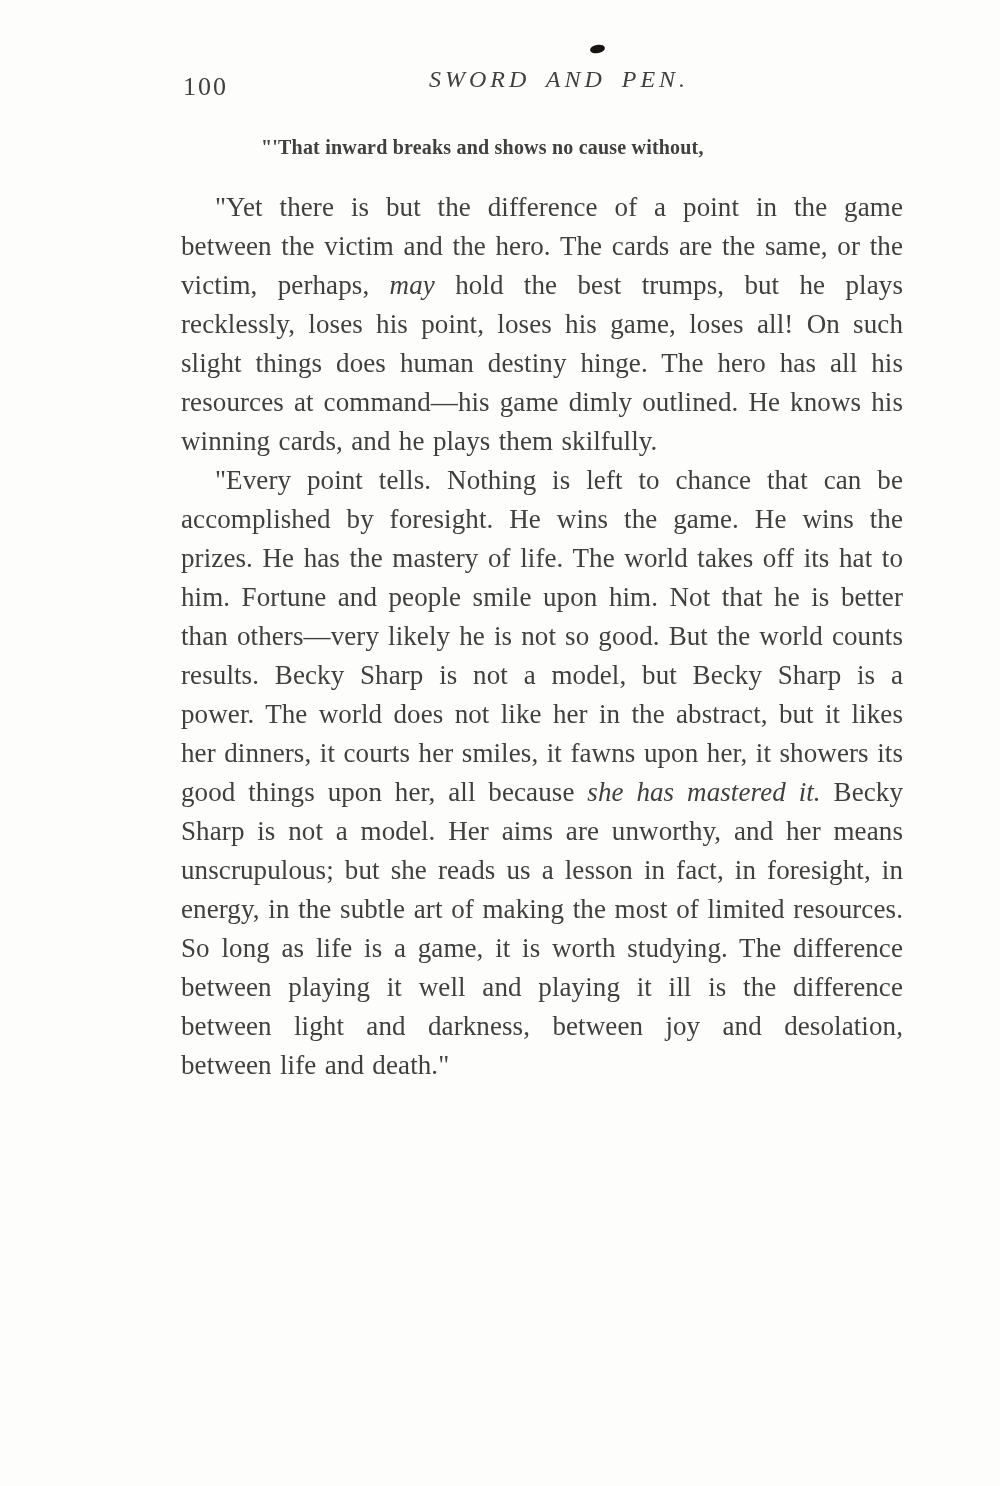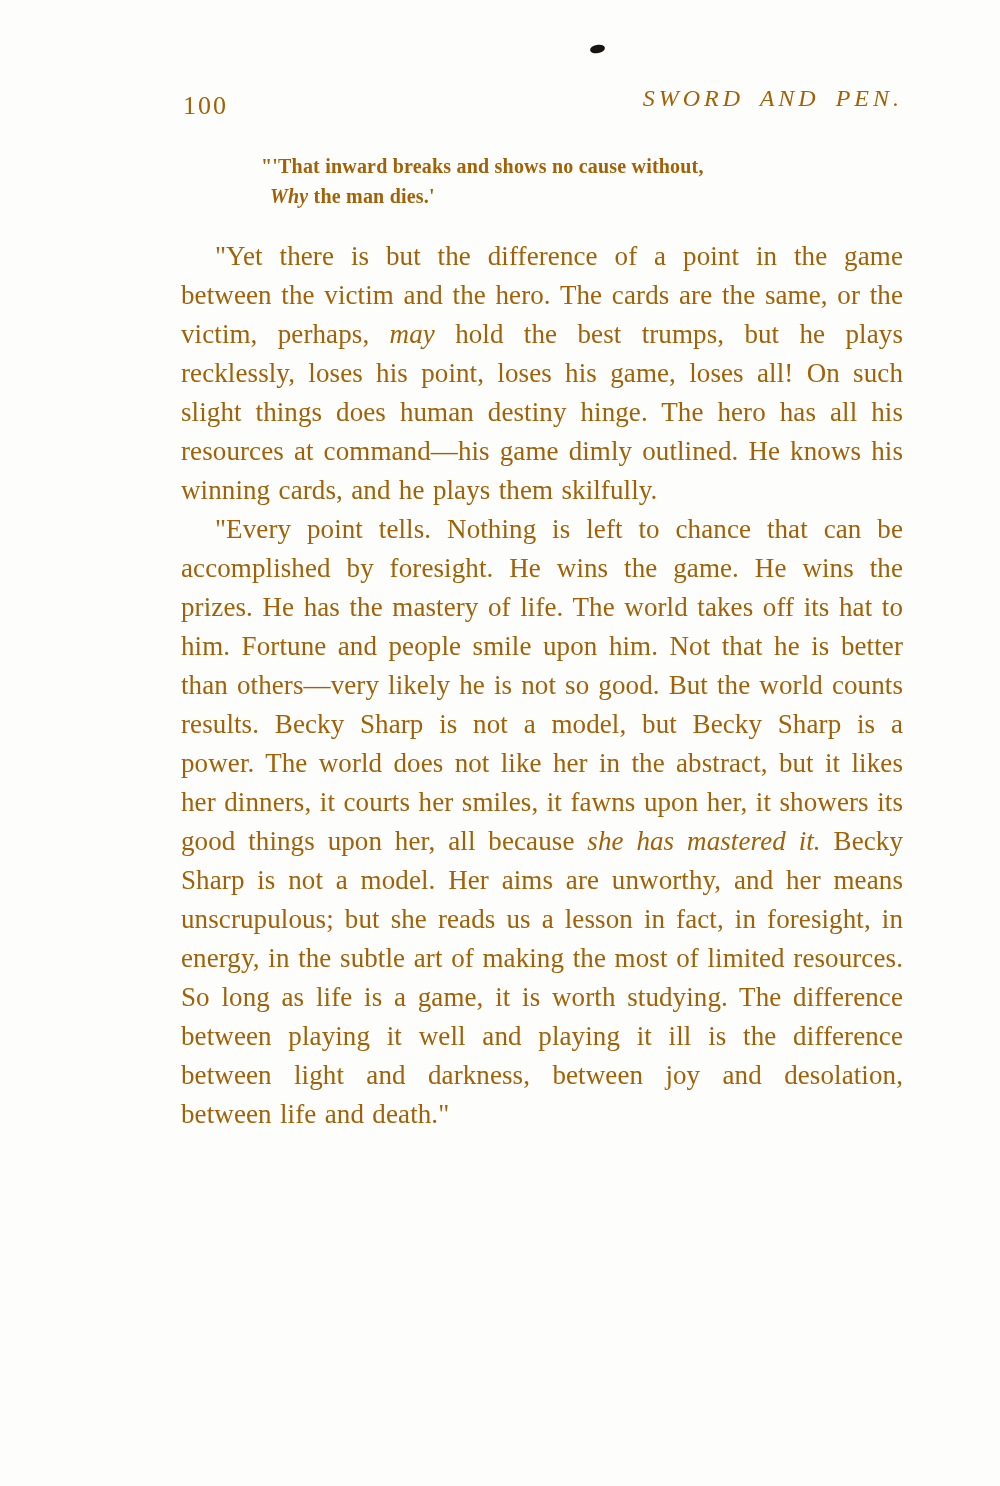--- a/index.html
+++ b/index.html
@@ -7,21 +7,21 @@
     padding: 0;
     background: #e9e7e2;
   }
   .page {
     position: relative;
     width: 1000px;
     height: 1486px;
     margin: 0 auto;
     background: #fdfdfb;
     font-family: "Liberation Serif", "DejaVu Serif", serif;
-    color: #a16207;
+    color: #404040;
     overflow: hidden;
   }
   .ornament {
     position: absolute;
     left: 590px;
     top: 45px;
     width: 15px;
     height: 8px;
     background: #171412;
     border-radius: 50% / 60%;
@@ -39,27 +39,26 @@
   }
   .pagenum {
     position: absolute;
     left: 2px;
     top: 6px;
     font-size: 26px;
     letter-spacing: 2px;
   }
   .title {
     display: block;
-    text-align: right;
+    text-align: center;
     padding-left: 34px;
     font-style: italic;
     font-size: 24px;
     letter-spacing: 4px;
     word-spacing: 6px;
-    margin-top: 19px;
   }
   .epigraph {
     margin: 24px 0 0 80px;
     font-size: 20px;
     line-height: 30px;
     font-weight: bold;
     letter-spacing: 0.2px;
   }
   .epigraph .ep-line-2 {
     margin-left: 9px;
@@ -85,20 +84,19 @@
 
 <div class="page">
   <div class="ornament"></div>
   <div class="content">
     <div class="runhead">
       <span class="pagenum">100</span>
       <span class="title">SWORD AND PEN.</span>
     </div>
     <div class="epigraph" id="epigraph">
         <div class="ep-line ep-line-1"><span>"'That inward breaks and shows no cause without,</span></div>
-        <div class="ep-line ep-line-2"><i>Why</i><span> the man dies.'</span></div>
       </div>
     <div class="bodytext" id="paragraphs">
         <p><span>"Yet there is but the difference of a point in the game between the victim and the hero.  The cards are the same, or the victim, perhaps, </span><i>may</i><span> hold the best trumps, but he plays recklessly, loses his point, loses his game, loses all!  On such slight things does human destiny hinge.  The hero has all his resources at command—his game dimly outlined.  He knows his winning cards, and he plays them skilfully.</span></p>
         <p><span>"Every point tells.  Nothing is left to chance that can be accomplished by foresight.  He wins the game.  He wins the prizes.  He has the mastery of life.  The world takes off its hat to him.  Fortune and people smile upon him.  Not that he is better than others—very likely he is not so good.  But the world counts results.  Becky Sharp is not a model, but Becky Sharp is a power.  The world does not like her in the abstract, but it likes her dinners, it courts her smiles, it fawns upon her, it showers its good things upon her, all because </span><i>she has mastered it.</i><span>  Becky Sharp is not a model.  Her aims are unworthy, and her means unscrupulous;  but she reads us a lesson in fact, in foresight, in energy, in the subtle art of making the most of limited resources.  So long as life is a game, it is worth studying.  The difference between playing it well and playing it ill is the difference between light and darkness, between joy and desolation, between life and death."</span></p>
       </div>
   </div>
 </div>
 
 </body></html>

